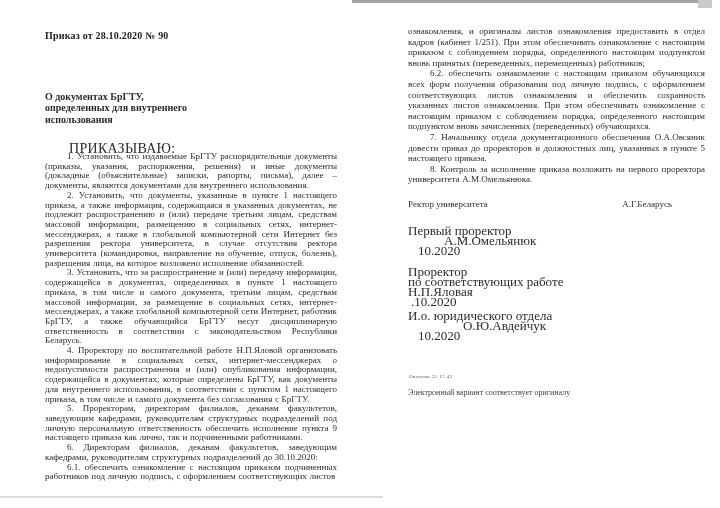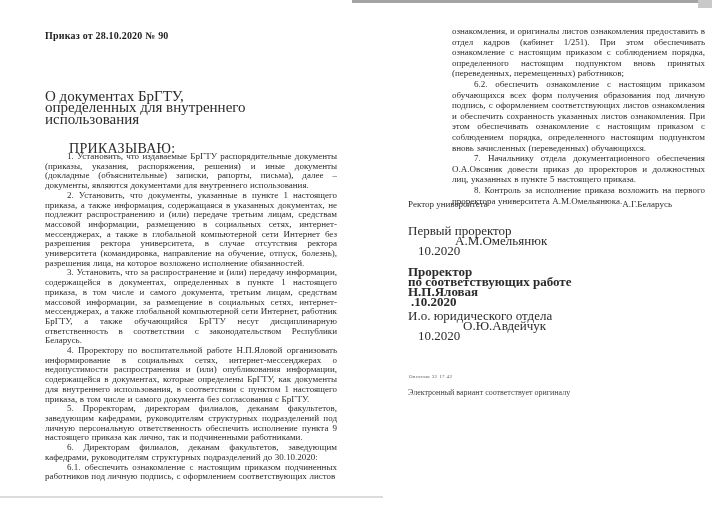--- a/index.html
+++ b/index.html
@@ -11,46 +11,46 @@
   .top-edge    { left:352px; top:0; width:358px; height:3px; background:#a4a4a4; }
   .corner-block{ left:698px; top:0; width:14px; height:8px; background:#c9c9c9; }
   .bottom-edge { left:0; top:496px; width:383px; height:2px; background:#dcdcdc; }
 
   .order-header {
     position:absolute; left:45px; top:30px;
     font-size:10px; font-weight:bold; color:#1d1d1d; letter-spacing:0.2px;
   }
   .subject {
     position:absolute; left:45px; top:91px;
-    font-size:15px; line-height:11.3px;
+    font-size:10px; line-height:11.3px;font-weight:bold;
   }
   .prikaz-heading {
     position:absolute; left:45px; top:141px;
     font-size:14px; letter-spacing:0.3px;margin-left:24px;
   }
   .body-left  { position:absolute; left:45px;  top:152px; width:292px; }
   .body-right { position:absolute; left:408px; top:26px;  width:297px; }
 
   .para {
     margin:0; text-indent:22px;
     text-align:justify; text-align-last:left;
     font-size:9px; line-height:9.7px; word-spacing:0.4px;
   }
-  .body-right .para { line-height:10.6px;margin-left:44px; }
+  .body-right .para { line-height:10.6px; }
   .para.no-indent { text-indent:0; }
 
   .sig-rector {
     position:absolute; left:408px; top:199px; width:264px;
     display:flex; justify-content:space-between; font-size:9px;
   }
   .sig-block { position:absolute; left:408px; font-size:13px; line-height:10px; }
   .sig1 { top:226px; }
-  .sig2 { top:267px;font-weight:bold; }
+  .sig2 { top:267px; }
   .sig3 { top:311px; }
-  .sig-name.n1 { margin-left:47px; }
+  .sig-name.n1 { margin-left:36px; }
   .sig-date.d1 { margin-left:10px; }
   .sig-name.n2 { }
   .sig-date.d2 { margin-left:3px; }
   .sig-name.n3 { margin-left:55px; }
   .sig-date.d3 { margin-left:10px; }
 
   .executor {
     position:absolute; left:409px; top:374px;
     font-size:5px; color:#5a5a5a; letter-spacing:0.4px;
   }

